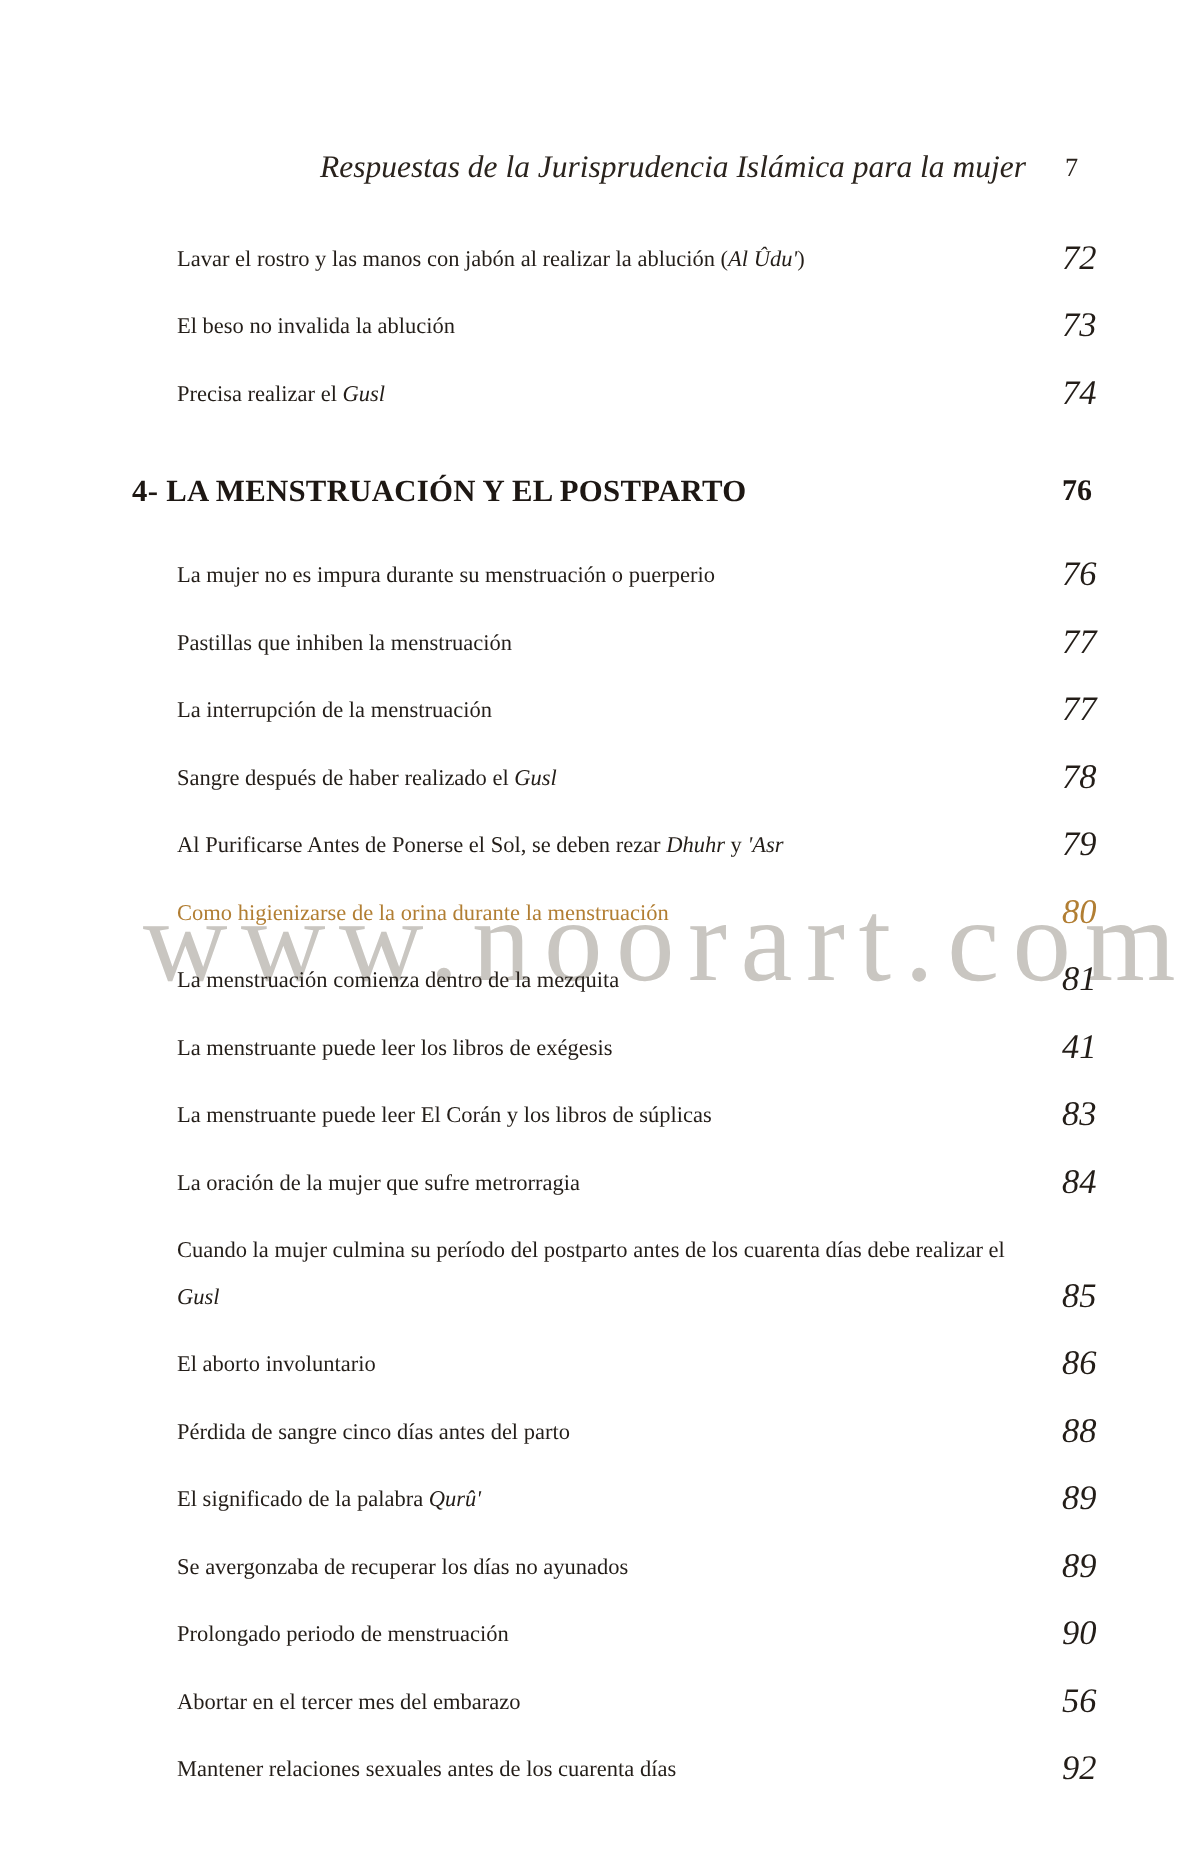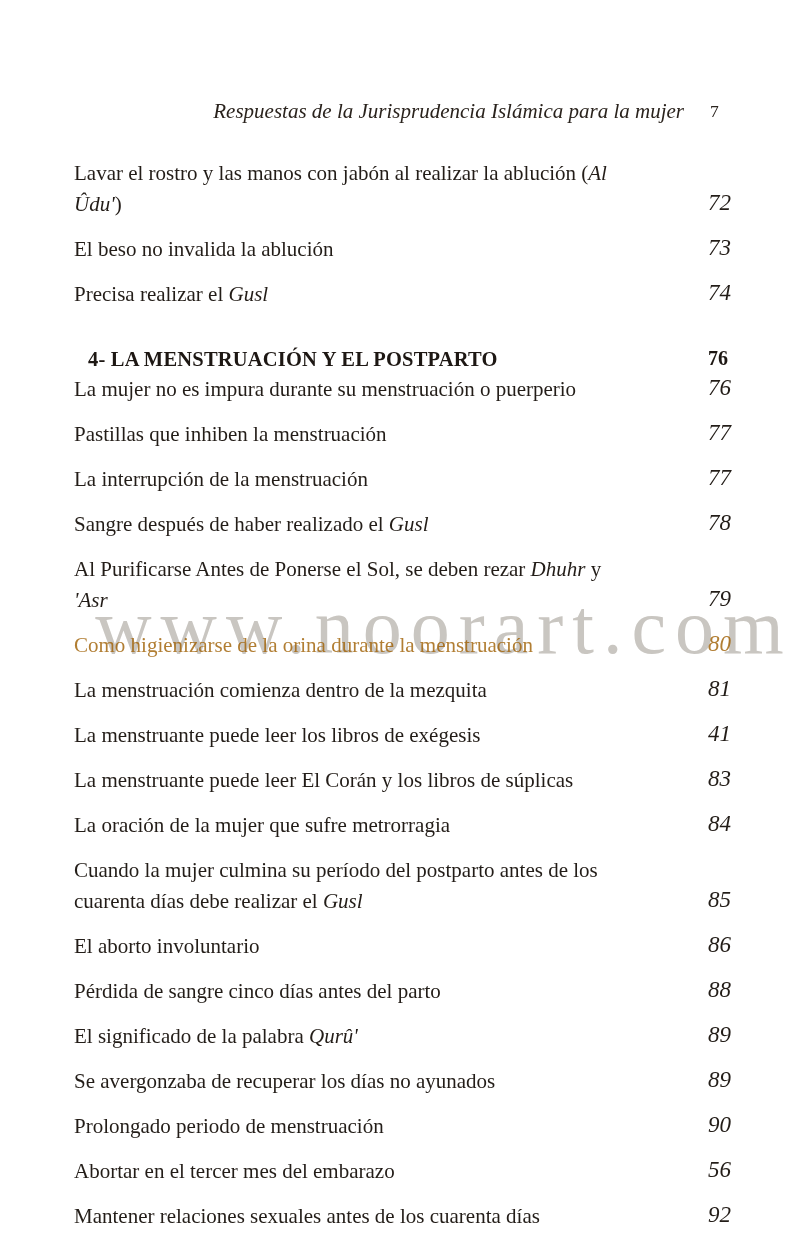--- a/index.html
+++ b/index.html
@@ -78,23 +78,23 @@
     width: 800px;
     z-index: 2;
   }
 
   .entry {
     position: relative;
     margin-bottom: 14px;
   }
   .entry .label {
     display: block;
-    margin-left: 74px;
+    margin-left: 118px;
     width: 560px;
-    font-size: 21px;
+    font-size: 15px;
     line-height: 31px;
     color: #231d18;
   }
   .entry .pageno {
     position: absolute;
     left: 708px;
     bottom: 2px;
     font-size: 23px;
     line-height: 31px;
     color: #231d18;
@@ -103,20 +103,21 @@
 
   .entry.faded .label,
   .entry.faded .pageno {
     color: #a16207;
     opacity: .82;
   }
 
   .section-head {
     position: relative;
     margin-top: 34px;
+    margin-bottom: 26px;
   }
   .section-head .label {
     display: block;
     margin-left: 88px;
     width: 600px;
     font-weight: bold;
     font-size: 20.5px;
     line-height: 30px;
     letter-spacing: .2px;
     color: #1d1713;

